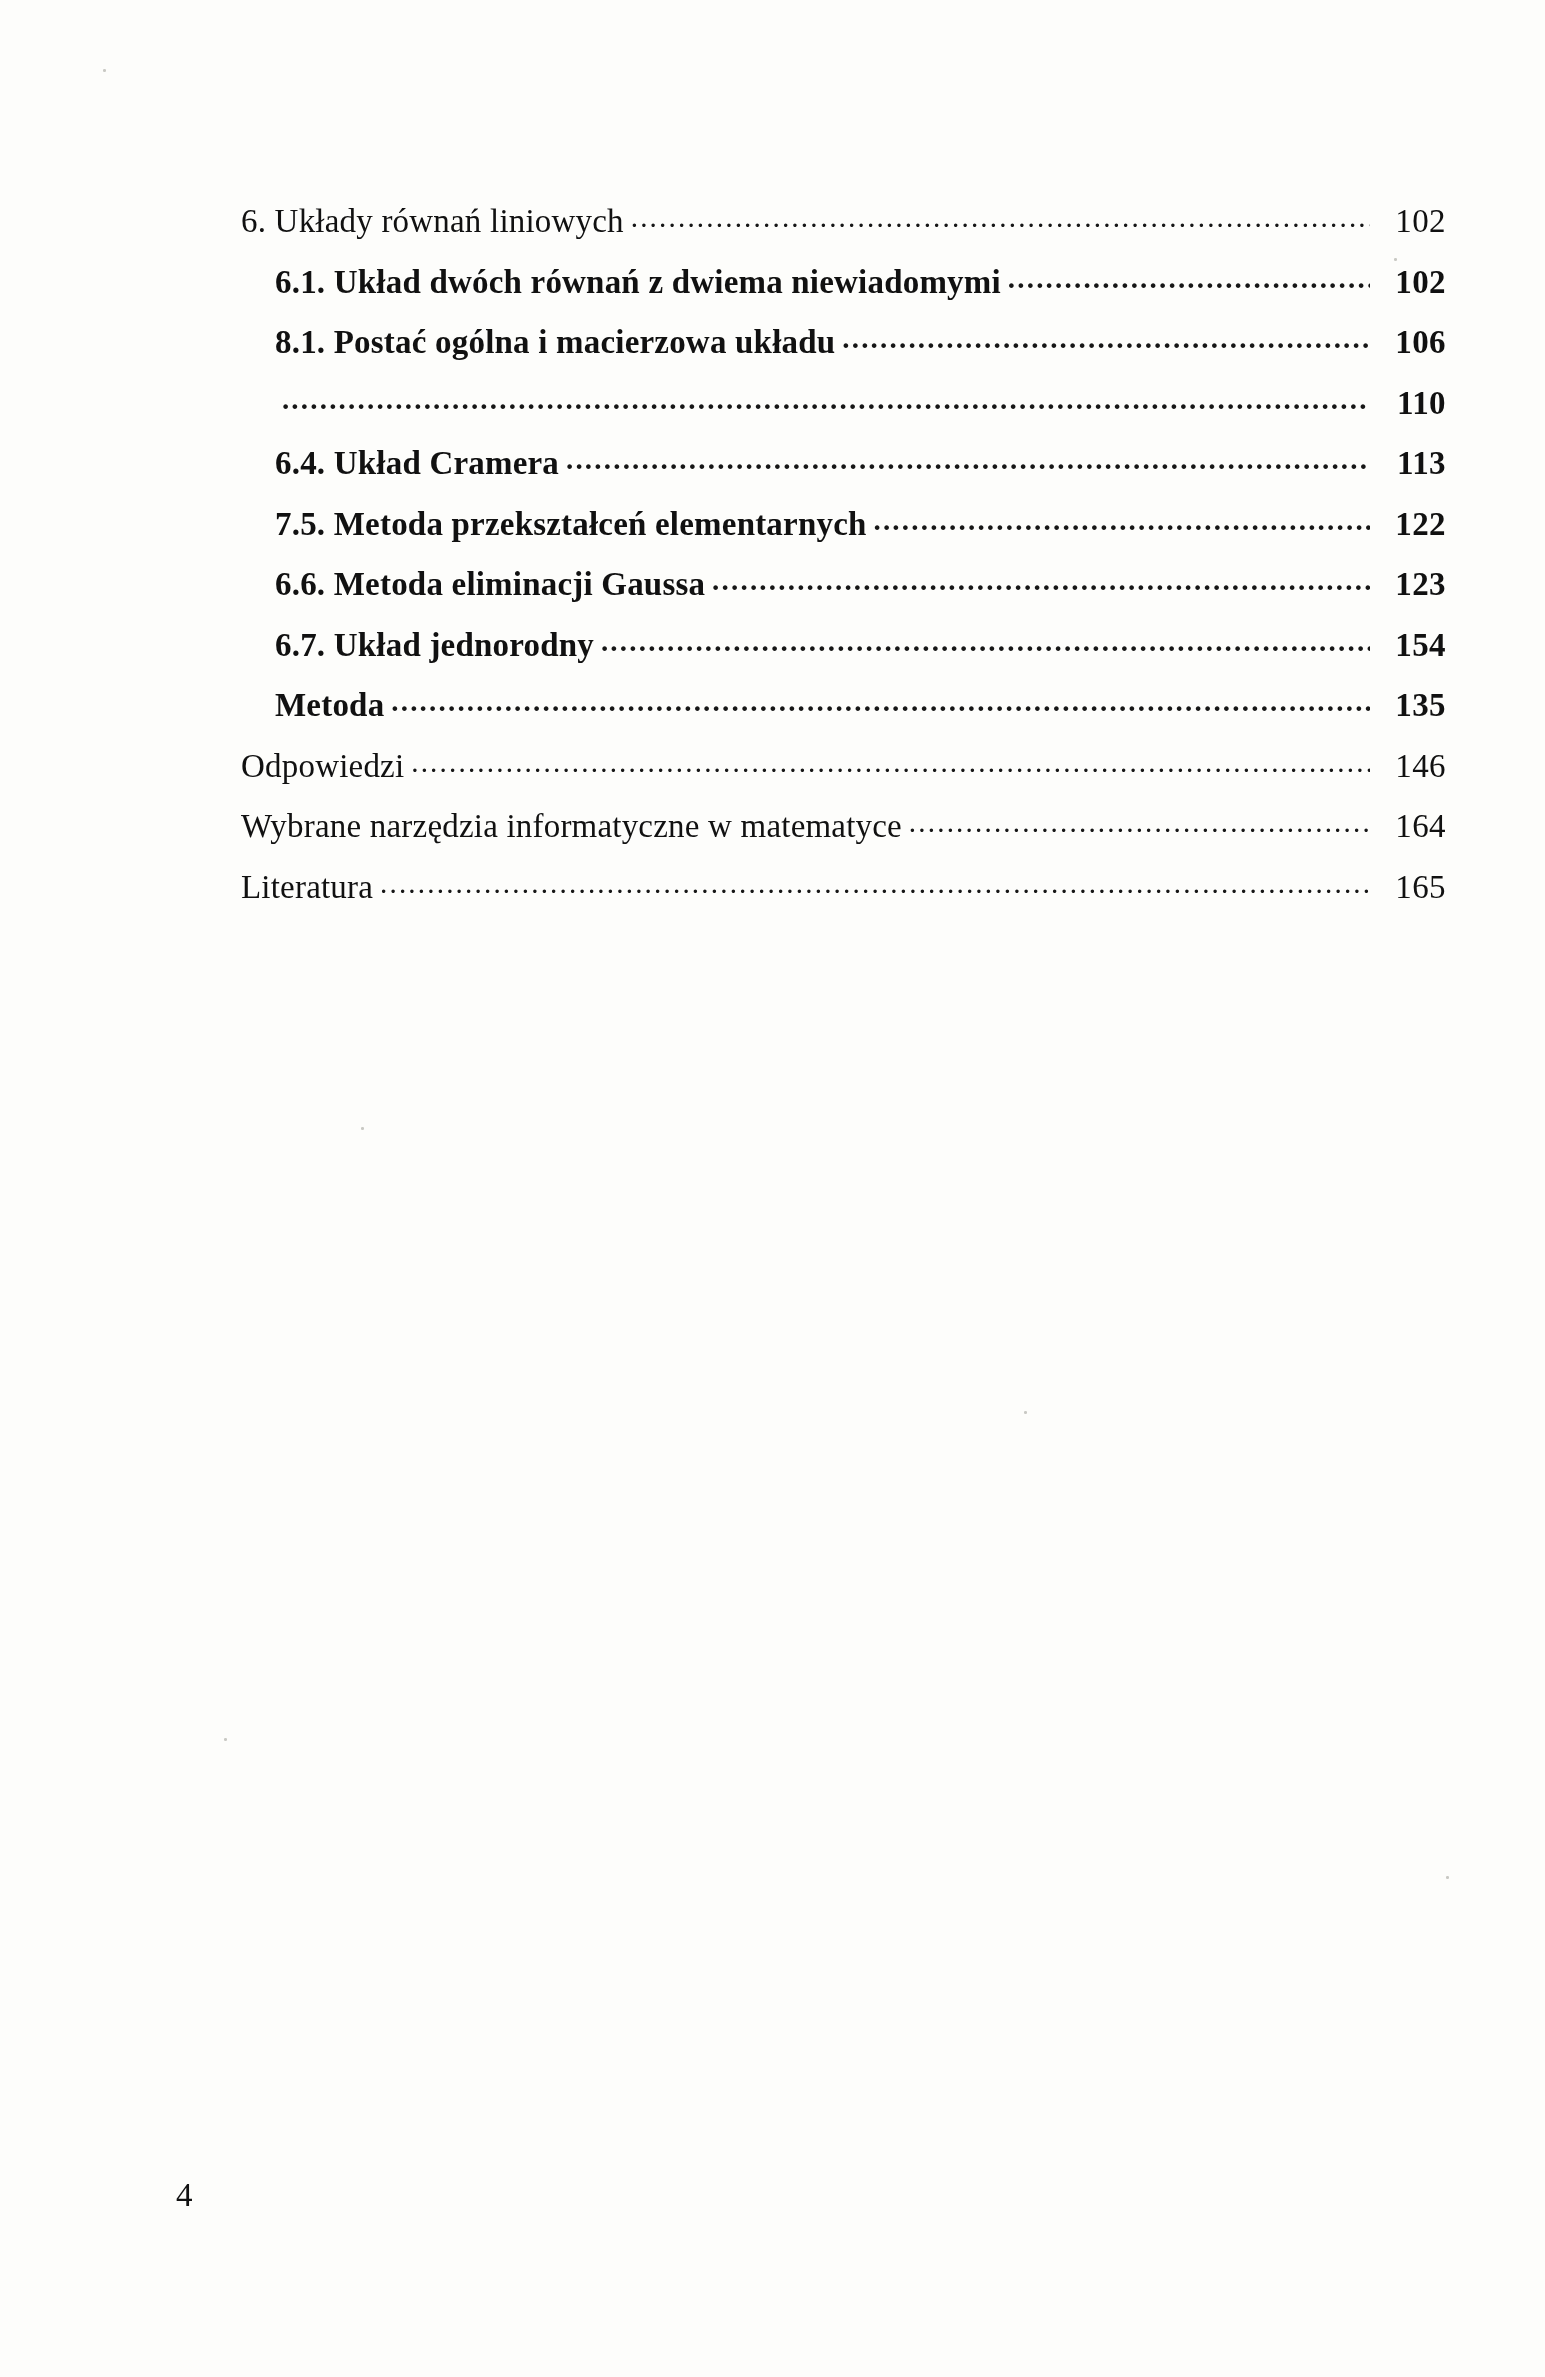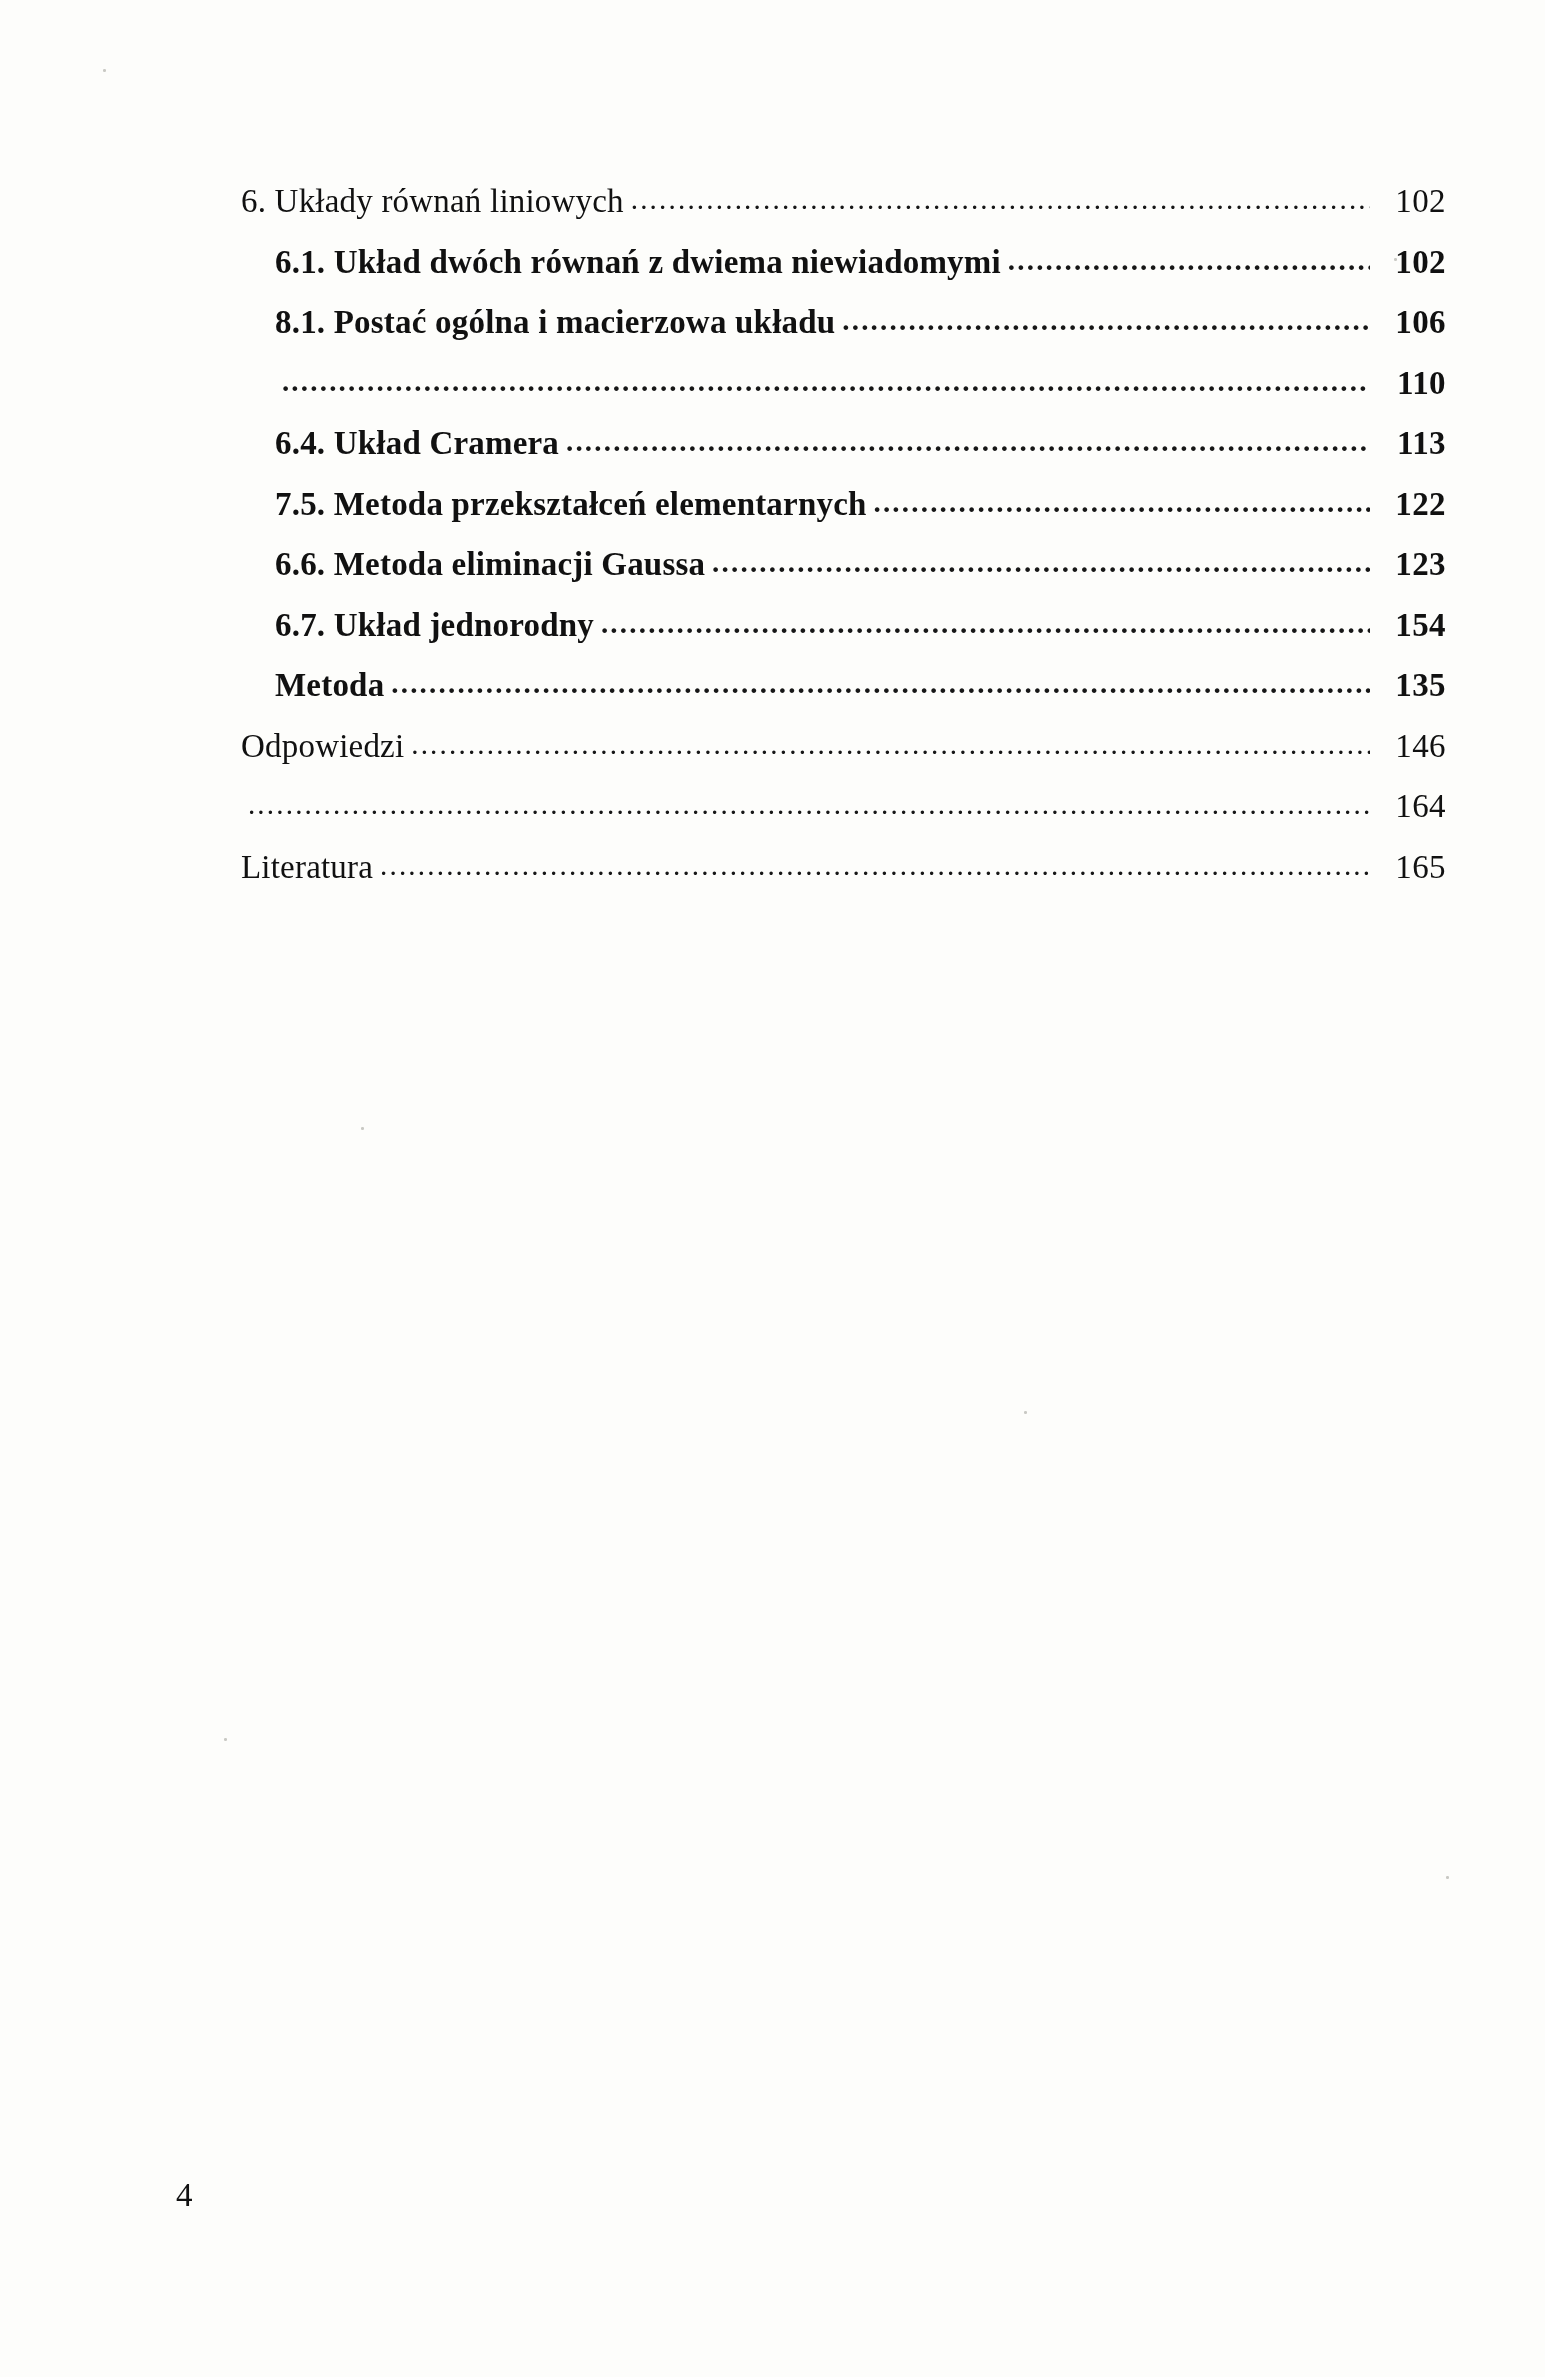--- a/index.html
+++ b/index.html
@@ -25,25 +25,26 @@
 
   .toc {
     position: absolute;
     top: 185px;
     left: 241px;
     width: 1205px;
   }
 
   .toc-entry {
     display: flex;
-    align-items: center;
+    align-items: flex-start;
     font-size: 33px;
     line-height: 1.0;
     margin-bottom: 27.5px;
     white-space: nowrap;
+    margin-top: 20px;
   }
 
   .toc-entry .label {
     flex: 0 0 auto;
     letter-spacing: 0.2px;
   }
 
   .toc-entry .dots {
     flex: 1 1 auto;
     overflow: hidden;
@@ -132,20 +133,21 @@
         <span class="label">Metoda</span>
         <span class="dots">................................................................................................................................................................</span>
         <span class="page-num">135</span>
       </div>
       <div class="toc-entry lvl-0">
         <span class="label">Odpowiedzi</span>
         <span class="dots">................................................................................................................................................................</span>
         <span class="page-num">146</span>
       </div>
       <div class="toc-entry lvl-0">
+        <span class="label">Wybrane narzędzia informatyczne w matematyce</span>
         <span class="dots">................................................................................................................................................................</span>
         <span class="page-num">164</span>
       </div>
       <div class="toc-entry lvl-0">
         <span class="label">Literatura</span>
         <span class="dots">................................................................................................................................................................</span>
         <span class="page-num">165</span>
       </div>
     </div>
 

